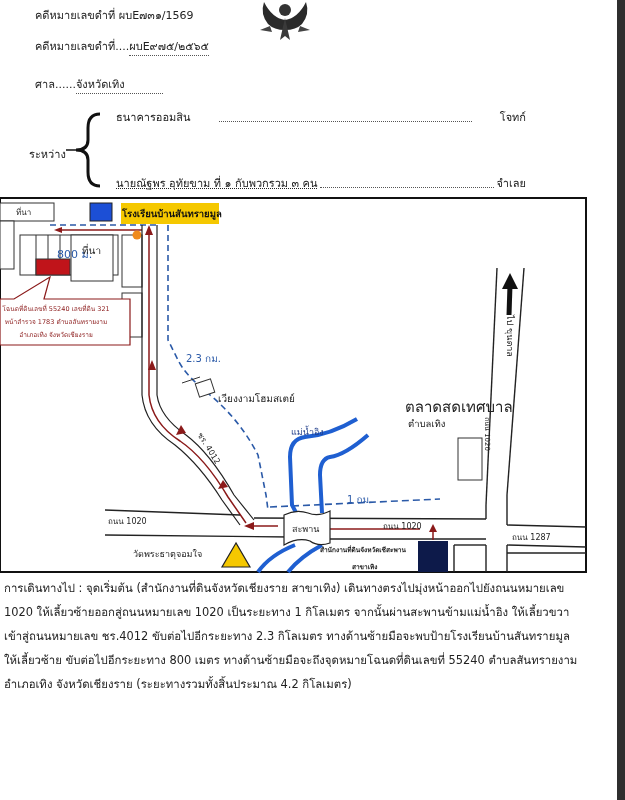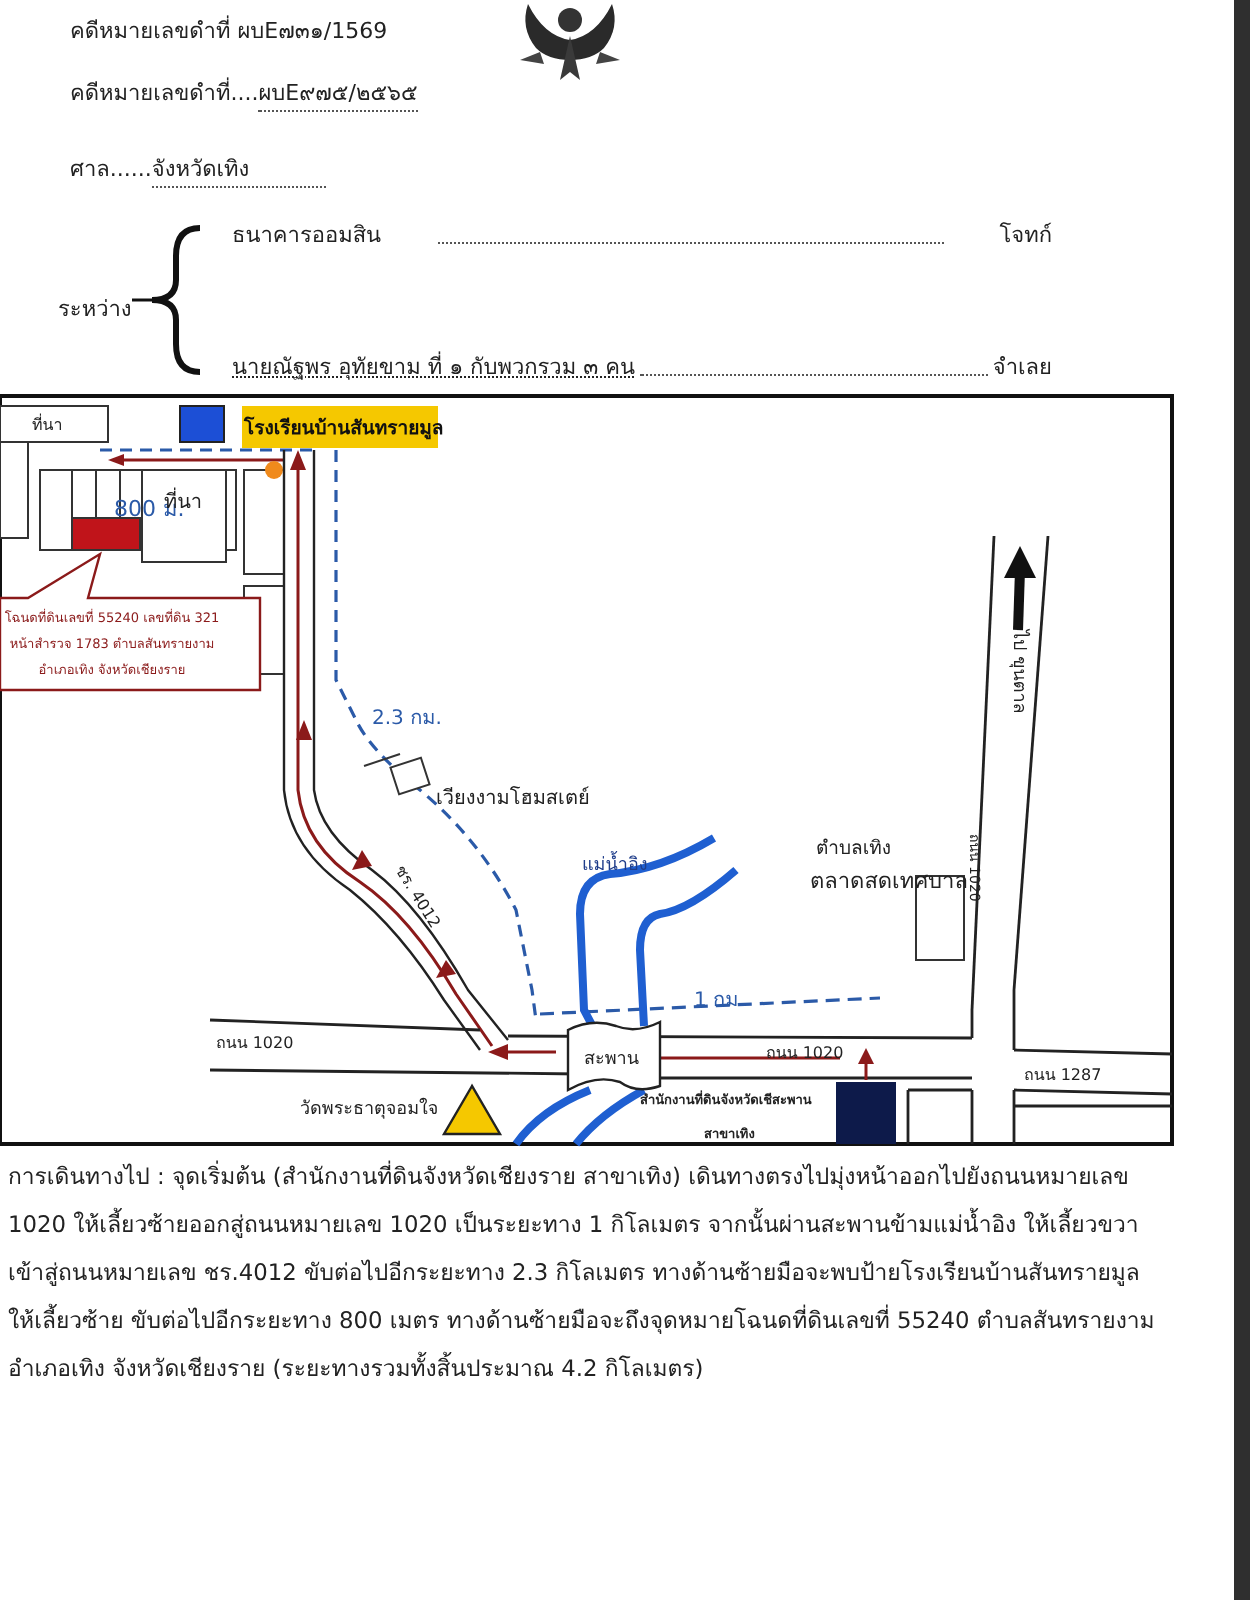--- a/index.html
+++ b/index.html
@@ -157,24 +157,24 @@
 
   <div class="abs maplabel" style="left:186px;top:156px;font-size:10px;color:#2b5aa8;">2.3 กม.</div>
   <div class="abs maplabel" style="left:218px;top:180px;font-size:10px;margin-top:16px;">เวียงงามโฮมสเตย์</div>
   <div class="abs maplabel" style="left:205px;top:235px;font-size:8px;transform:rotate(58deg);transform-origin:left top;">ชร. 4012</div>
   <div class="abs maplabel" style="left:291px;top:230px;font-size:9px;color:#1f3d8a;">แม่น้ำอิง</div>
   <div class="abs maplabel" style="left:347px;top:297px;font-size:10px;color:#2b5aa8;">1 กม.</div>
   <div class="abs maplabel" style="left:108px;top:320px;font-size:8px;">ถนน 1020</div>
   <div class="abs maplabel" style="left:292px;top:327px;font-size:9px;">สะพาน</div>
   <div class="abs maplabel" style="left:383px;top:325px;font-size:8px;">ถนน 1020</div>
   <div class="abs maplabel" style="left:512px;top:336px;font-size:8px;">ถนน 1287</div>
-  <div class="abs maplabel" style="left:150px;top:352px;font-size:9px;">วัดพระธาตุจอมใจ</div>
+  <div class="abs maplabel" style="left:133px;top:352px;font-size:9px;">วัดพระธาตุจอมใจ</div>
   <div class="abs maplabel" style="left:320px;top:350px;font-size:6.5px;font-weight:bold;">สำนักงานที่ดินจังหวัดเชีสะพาน</div>
   <div class="abs maplabel" style="left:352px;top:367px;font-size:6.5px;font-weight:bold;">สาขาเทิง</div>
-  <div class="abs maplabel" style="left:405px;top:200px;font-size:11px;margin-top:36px;">ตลาดสดเทศบาล</div>
+  <div class="abs maplabel" style="left:405px;top:200px;font-size:15px;">ตลาดสดเทศบาล</div>
   <div class="abs maplabel" style="left:408px;top:221px;font-size:9.5px;">ตำบลเทิง</div>
   <div class="abs maplabel" style="left:493px;top:222px;font-size:7px;transform:rotate(90deg);transform-origin:left top;">ถนน 1020</div>
   <div class="abs maplabel" style="left:517px;top:120px;font-size:9px;transform:rotate(90deg);transform-origin:left top;">ไป ขุนตาล</div>
 </div>
 
 <div class="directions">
   <p>การเดินทางไป : จุดเริ่มต้น (สำนักงานที่ดินจังหวัดเชียงราย สาขาเทิง) เดินทางตรงไปมุ่งหน้าออกไปยังถนนหมายเลข</p>
   <p>1020 ให้เลี้ยวซ้ายออกสู่ถนนหมายเลข 1020 เป็นระยะทาง 1 กิโลเมตร จากนั้นผ่านสะพานข้ามแม่น้ำอิง ให้เลี้ยวขวา</p>
   <p>เข้าสู่ถนนหมายเลข ชร.4012 ขับต่อไปอีกระยะทาง 2.3 กิโลเมตร ทางด้านซ้ายมือจะพบป้ายโรงเรียนบ้านสันทรายมูล</p>
   <p>ให้เลี้ยวซ้าย ขับต่อไปอีกระยะทาง 800 เมตร ทางด้านซ้ายมือจะถึงจุดหมายโฉนดที่ดินเลขที่ 55240 ตำบลสันทรายงาม</p>

